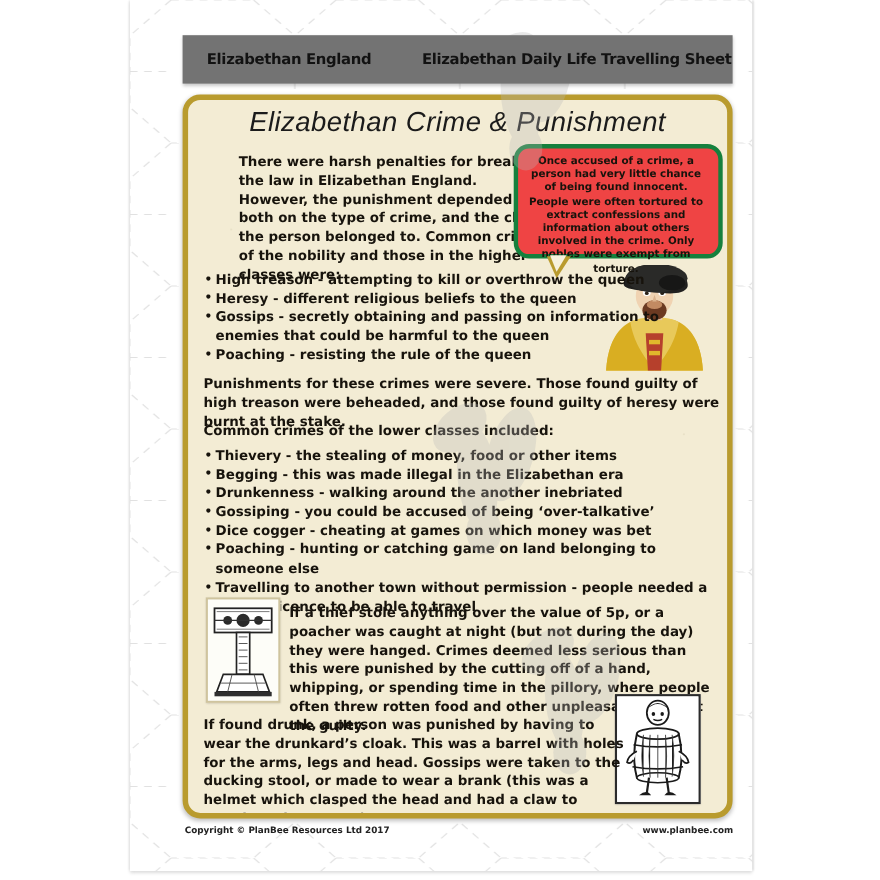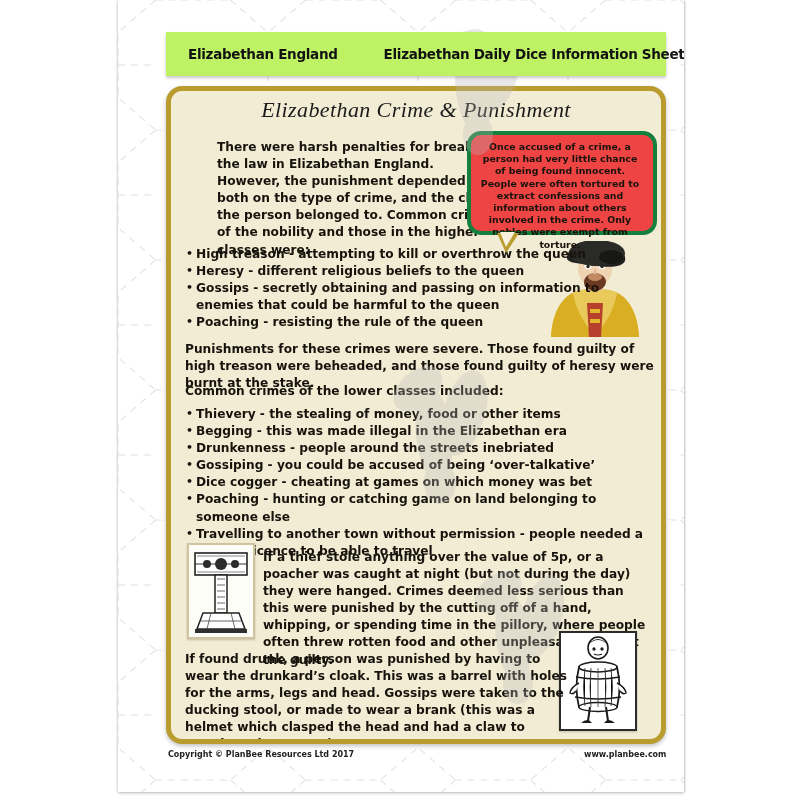--- a/index.html
+++ b/index.html
@@ -34,21 +34,21 @@
     pointer-events: none;
     opacity: .55;
     z-index: 1;
   }
 
   
   #header-strip {
     position: absolute;
     left: 48px; top: 32px;
     width: 500px; height: 44px;
-    background: #bef264;
+    background: #737373;
     box-shadow: 0 2px 3px rgba(0,0,0,.22);
     z-index: 3;
     display: flex;
     align-items: center;
   }
   .hdr-text {
     font-family: "DejaVu Sans", sans-serif;
     font-weight: bold;
     font-size: 13.5px;
     color: #121212;
@@ -78,23 +78,23 @@
   
   #panel-speckle {
     position: absolute; inset: 0;
     opacity: .5; z-index: 1; pointer-events: none;
   }
 
   #panel-title {
     position: absolute;
     left: 0; right: 0; top: 6px;
     text-align: center;
-    font-family: Liberation Serif, serif;
+    font-family: Liberation Sans, sans-serif;
     font-style: italic;
-    font-size: 22px;
+    font-size: 25px;
     color: #1b1b1b;
     letter-spacing: .4px;
     z-index: 4;
   }
 
   
   .body-text {
     position: absolute;
     font-family: "DejaVu Sans", sans-serif;
     font-size: 12.2px;
@@ -253,21 +253,21 @@
       <g fill="#b9b9b9">
         <ellipse cx="40" cy="32" rx="27" ry="17" transform="rotate(-38 40 32)"></ellipse>
         <ellipse cx="84" cy="56" rx="20" ry="42" transform="rotate(15 84 56)"></ellipse>
         <ellipse cx="55" cy="78" rx="17" ry="46" transform="rotate(-7 55 78)"></ellipse>
         <ellipse cx="60" cy="124" rx="15" ry="20"></ellipse>
       </g>
     </svg>
 
     <div id="header-strip">
       <span id="hdr-left" class="hdr-text">Elizabethan England</span>
-      <span id="hdr-right" class="hdr-text">Elizabethan Daily Dice Information Sheet</span>
+      <span id="hdr-right" class="hdr-text">Elizabethan Daily Life Travelling Sheet</span>
     </div>
 
     <div id="panel">
       <div id="panel-inner">
 
         <svg id="panel-speckle" viewBox="0 0 500 658">
           <g fill="#cfc6a8" opacity=".55">
             <circle cx="40" cy="120" r="1"></circle>
               <circle cx="190" cy="60" r="1.2"></circle>
             <circle cx="300" cy="200" r="1"></circle>
@@ -341,21 +341,21 @@
         </div>
 
         <div id="severe-para" class="body-text">Punishments for these crimes were severe. Those found guilty of high treason were beheaded, and those found guilty of heresy were burnt at the stake.</div>
 
         <div id="lower-intro" class="body-text">Common crimes of the lower classes included:</div>
 
         <div id="lower-list" class="body-text">
           <ul class="crimes">
             <li><b>Thievery</b><span class="dsc"> - the stealing of money, food or other items</span></li>
             <li><b>Begging</b><span class="dsc"> - this was made illegal in the Elizabethan era</span></li>
-            <li><b>Drunkenness</b><span class="dsc"> - people around the streets inebriated</span></li>
+            <li><b>Drunkenness</b><span class="dsc"> - walking around the another inebriated</span></li>
             <li><b>Gossiping</b><span class="dsc"> - you could be accused of being ‘over-talkative’</span></li>
             <li><b>Dice cogger</b><span class="dsc"> - cheating at games on which money was bet</span></li>
             <li><b>Poaching</b><span class="dsc"> - hunting or catching game on land belonging to someone else</span></li>
             <li><b>Travelling to another town without permission</b><span class="dsc"> - people needed a special licence to be able to travel</span></li>
           </ul>
         </div>
 
         <div id="pillory-img">
           <svg viewBox="0 0 64 92" width="64" height="92">
             <rect x="0" y="0" width="64" height="92" fill="#fdfdf8"></rect>

